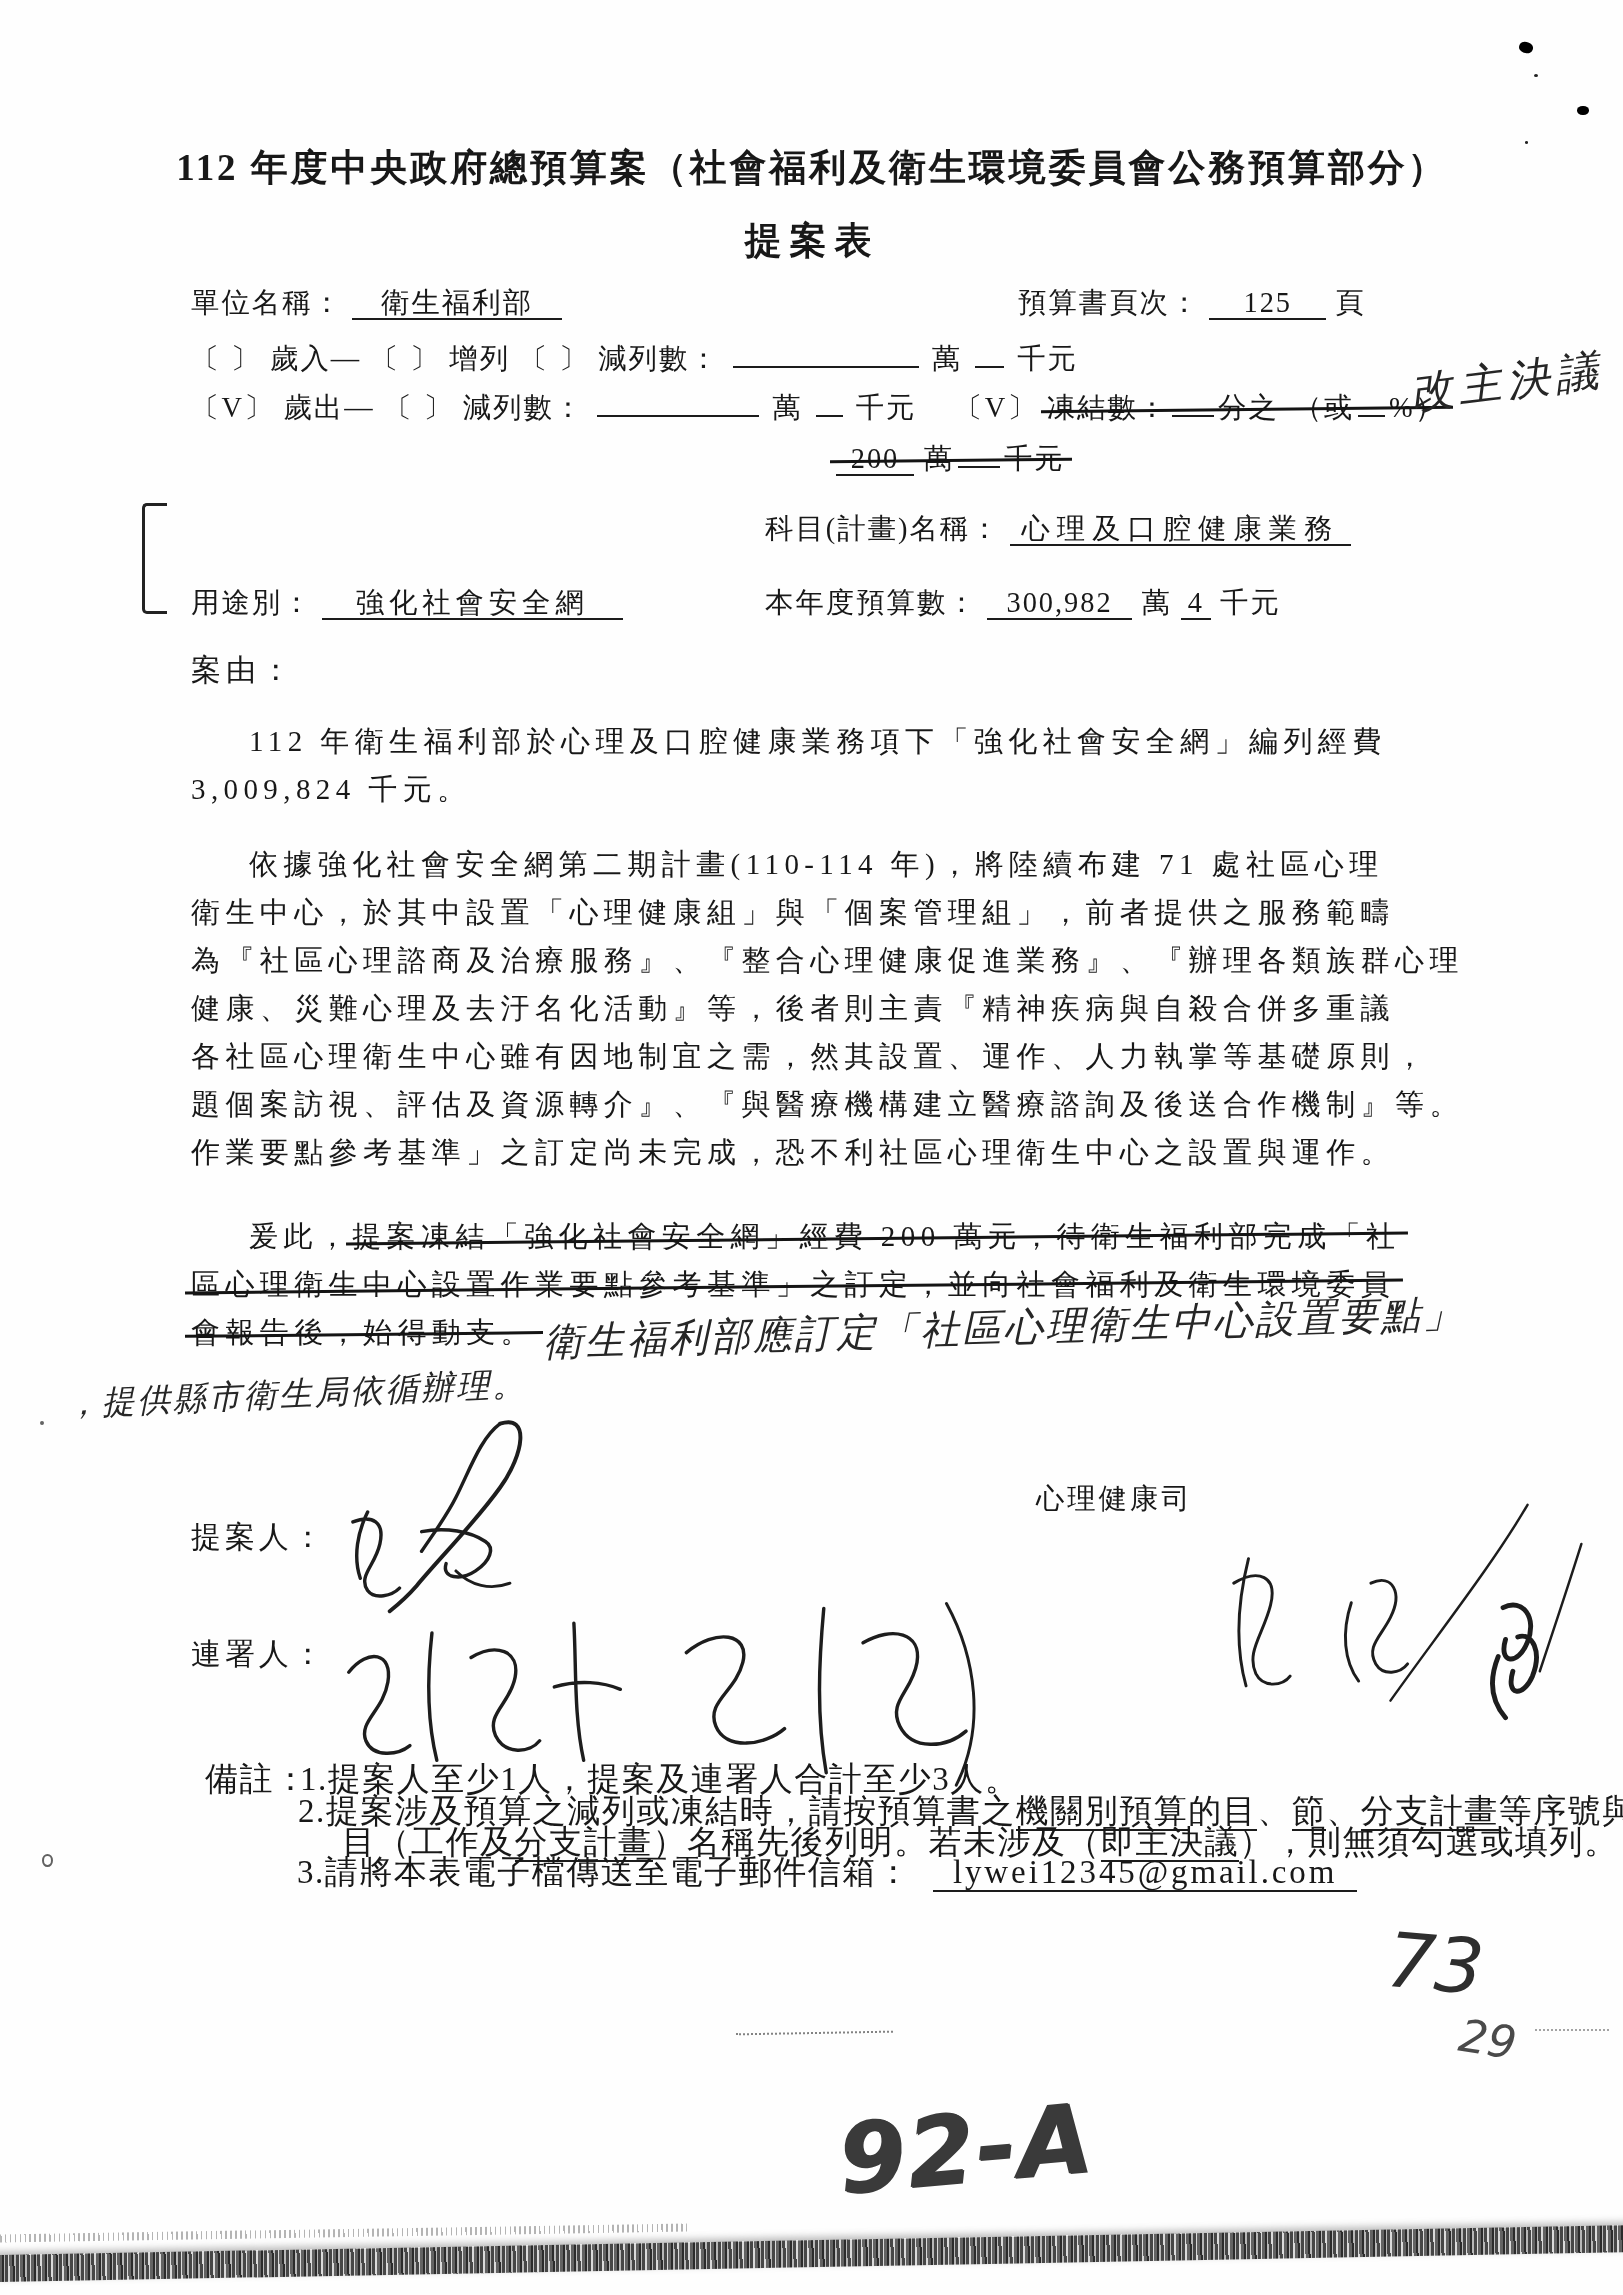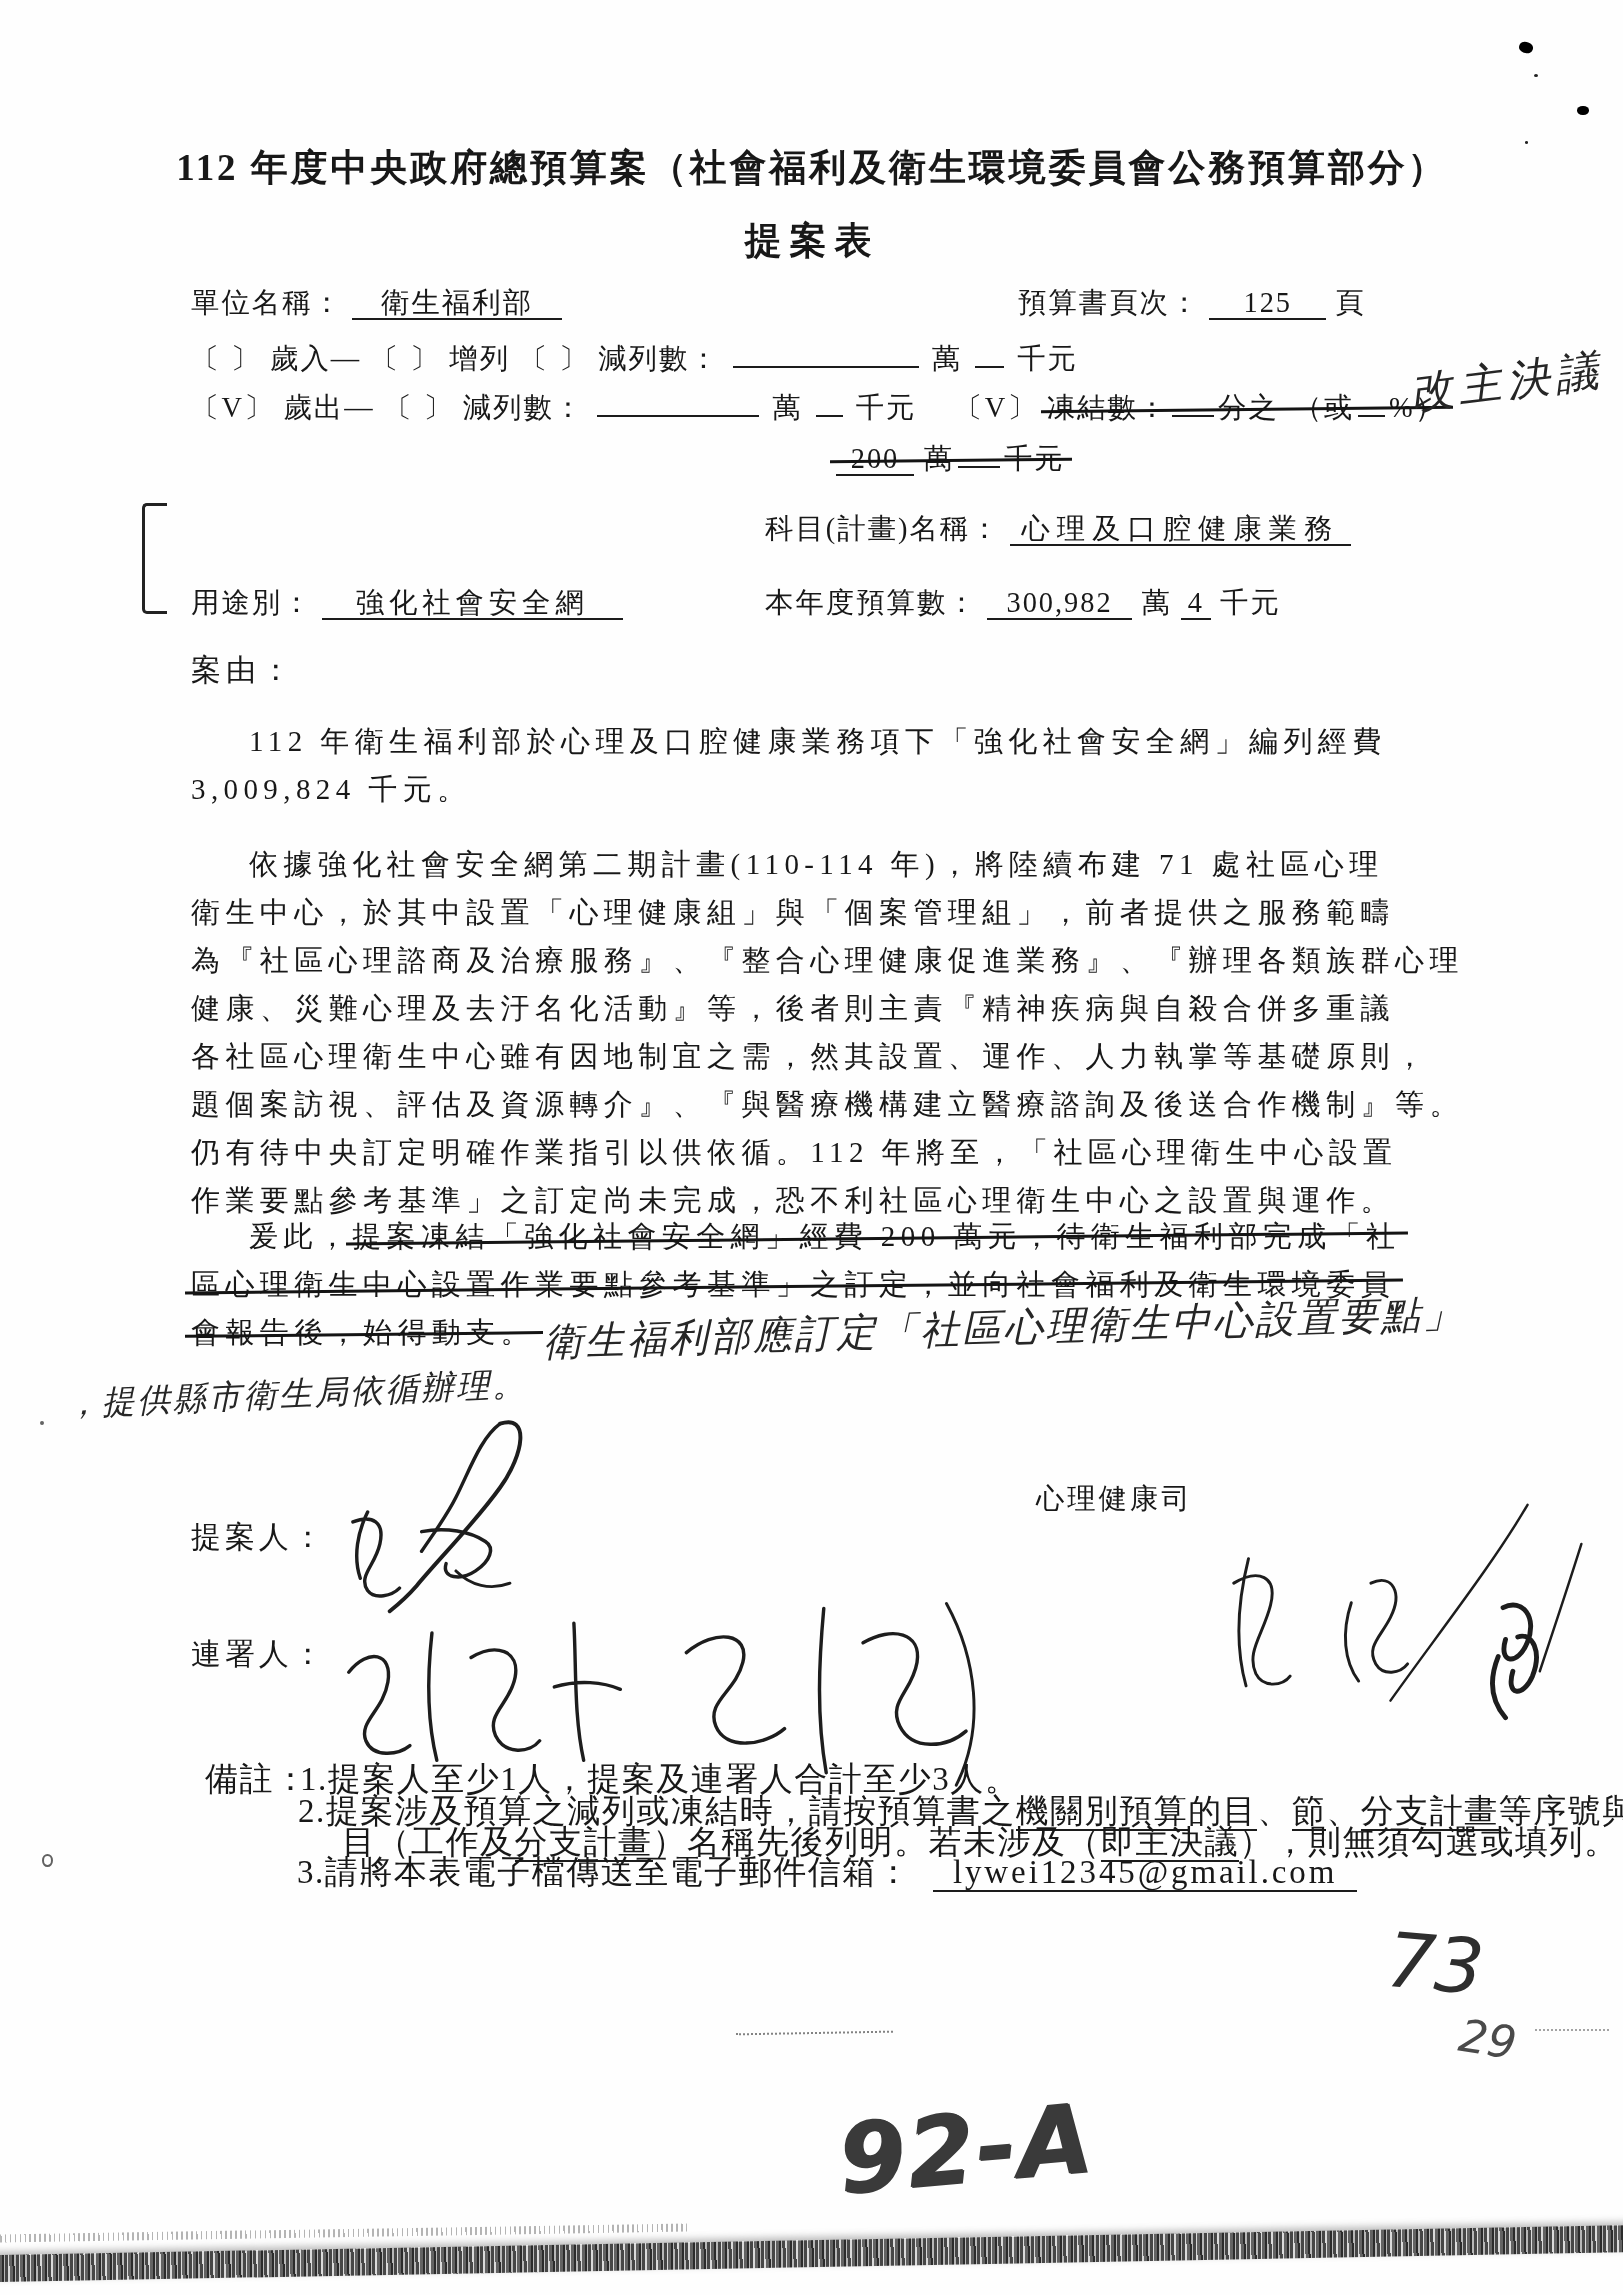--- a/index.html
+++ b/index.html
@@ -115,21 +115,20 @@
     <div>3,009,824 千元。</div>
   </div>
 
   <div class="abs body-para" style="left:191px; top:840px;">
     <div class="indent">依據強化社會安全網第二期計畫(110-114 年)，將陸續布建 71 處社區心理</div>
     <div>衛生中心，於其中設置「心理健康組」與「個案管理組」，前者提供之服務範疇</div>
     <div>為『社區心理諮商及治療服務』、『整合心理健康促進業務』、『辦理各類族群心理</div>
     <div>健康、災難心理及去汙名化活動』等，後者則主責『精神疾病與自殺合併多重議</div>
     <div>各社區心理衛生中心雖有因地制宜之需，然其設置、運作、人力執掌等基礎原則，</div>
     <div>題個案訪視、評估及資源轉介』、『與醫療機構建立醫療諮詢及後送合作機制』等。</div>
-    <div>仍有待中央訂定明確作業指引以供依循。112 年將至，「社區心理衛生中心設置</div>
     <div>作業要點參考基準」之訂定尚未完成，恐不利社區心理衛生中心之設置與運作。</div>
   </div>
 
   <div class="abs body-para" style="left:191px; top:1212px;">
     <div><span class="indent">爰此，</span><span class="strike">提案凍結「強化社會安全網」經費 200 萬元，待衛生福利部完成「社</span></div>
     <div><span class="strike">區心理衛生中心設置作業要點參考基準」之訂定，並向社會福利及衛生環境委員</span></div>
     <div><span class="strike">會報告後，始得動支。</span></div>
   </div>
 
   <div class="abs hand" style="left:543px; top:1301px; font-size:39px; letter-spacing:2.9px; transform:rotate(-1.8deg);">衛生福利部應訂定「社區心理衛生中心設置要點」</div>

